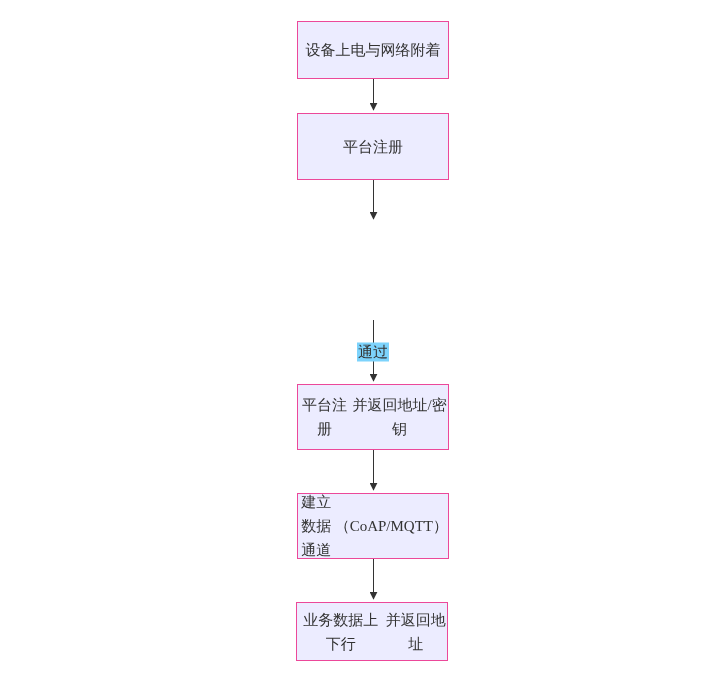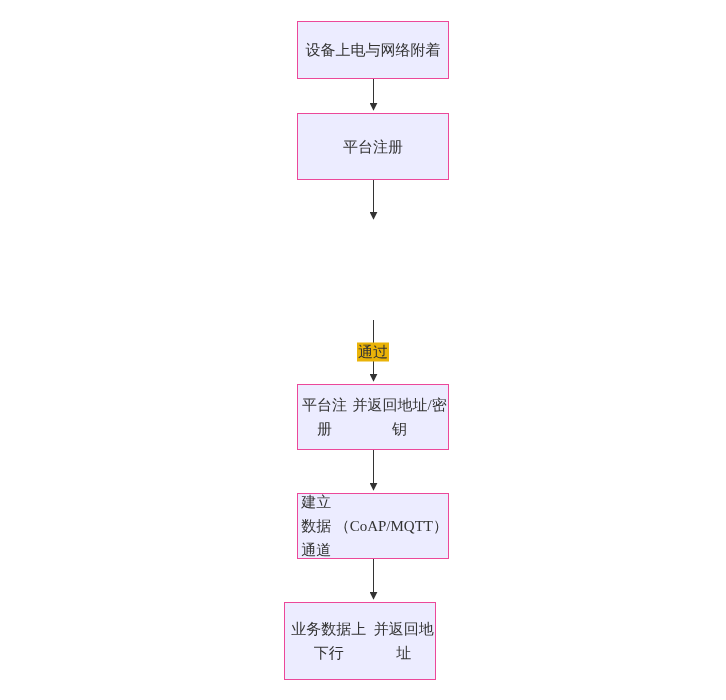--- a/index.html
+++ b/index.html
@@ -41,21 +41,21 @@
     left: 0; top: 0; right: 0; bottom: 0;
     display: flex;
     align-items: center;
     justify-content: center;
     color: #333333;
     font-size: 15px;
   }
   .edge-label {
     position: absolute;
     transform: translate(-50%, -50%);
-    background: #eab308;
+    background: #7dd3fc;
     color: #333333;
     font-size: 15px;
     line-height: 19px;
     padding: 0 1px;
     white-space: nowrap;
   }
 </style>
 </head>
 <body>
 
@@ -88,18 +88,18 @@
   <div class="node" style="left:297px; top:384px; width:152px; height:66px;">
     <div>平台注册</div>
     <div>并返回地址/密钥</div>
   </div>
 
   <div class="node" style="left:297px; top:493px; width:152px; height:66px;">
     <div>建立数据通道</div>
     <div>（CoAP/MQTT）</div>
   </div>
 
-  <div class="node" style="left:284px; top:602px; width:152px; height:78px;">
+  <div class="node" style="left:296px; top:602px; width:152px; height:59px;">
     <div>业务数据上下行</div>
     <div>并返回地址</div>
   </div>
 
 </div>
 
 </body></html>

